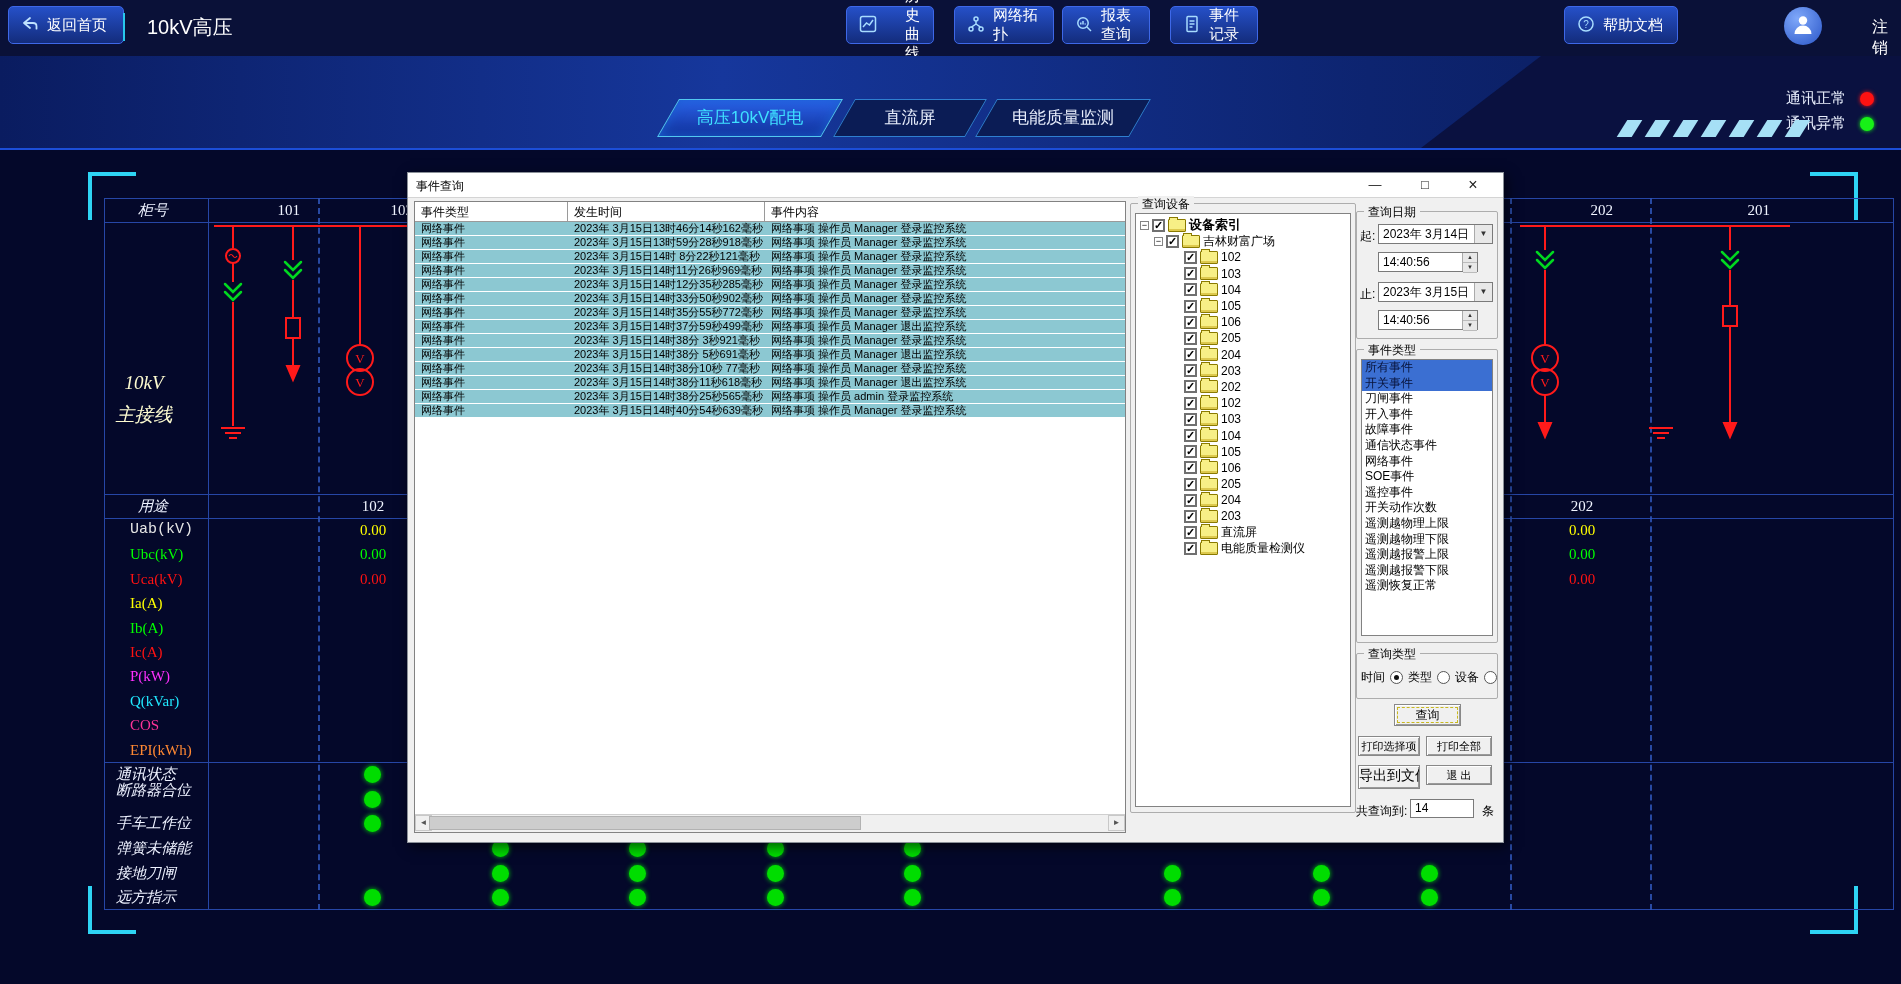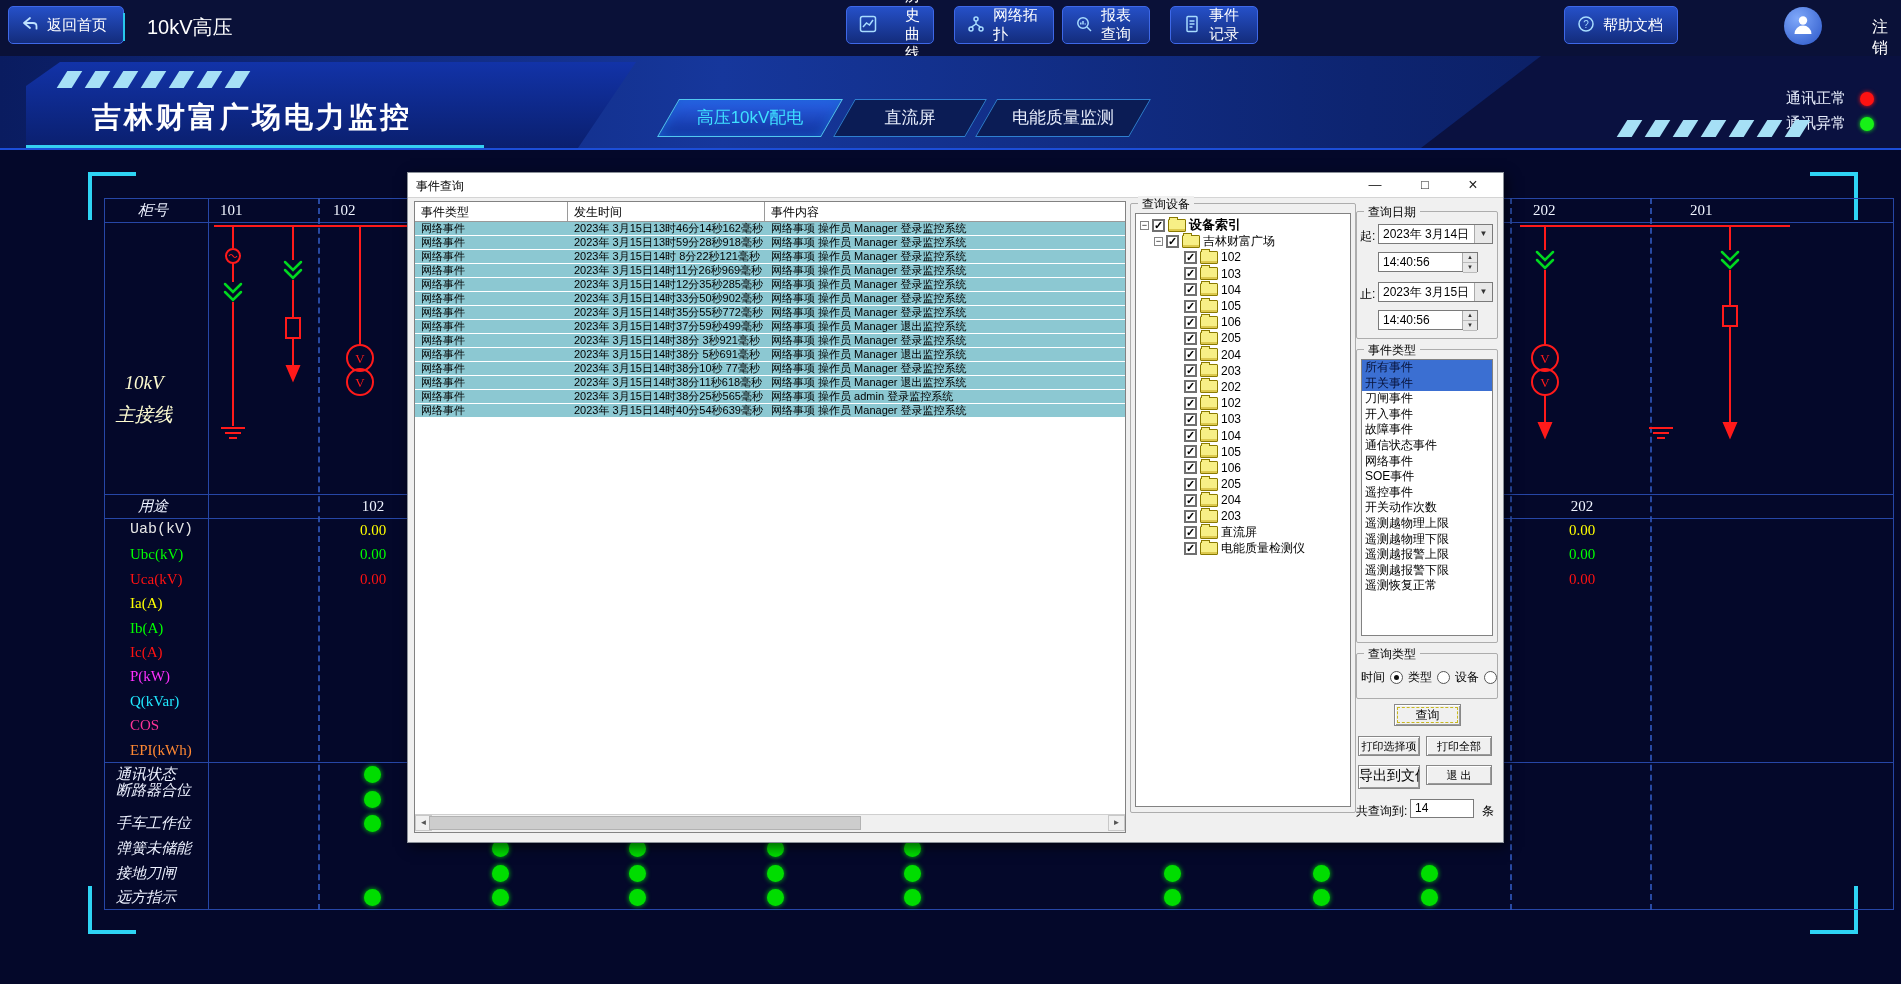--- a/index.html
+++ b/index.html
@@ -43,21 +43,21 @@
   #main{position:absolute;left:0;top:150px;width:1901px;height:834px;}
   .hline,.vline{position:absolute;background:#2646a6;}
   .vdash{position:absolute;width:0;border-left:2px dashed #2f55b8;opacity:.85;}
   #outer{position:absolute;left:104px;top:48px;width:1790px;height:712px;
          border:1px solid #2646a6;box-sizing:border-box;}
   .bracket{position:absolute;width:44px;height:44px;border-color:#2ed4f4;border-style:solid;border-width:0;}
   .b-tl{border-top-width:4px;border-left-width:4px;}
   .b-tr{border-top-width:4px;border-right-width:4px;}
   .b-bl{border-bottom-width:4px;border-left-width:4px;}
   .b-br{border-bottom-width:4px;border-right-width:4px;}
-  .cab{position:absolute;width:80px;text-align:left;font-size:15px;line-height:24px;
+  .cab{position:absolute;width:80px;text-align:right;font-size:15px;line-height:24px;
        font-family:"Liberation Serif",serif;color:#f0f4ff;}
   .zh-label{position:absolute;font-family:"Liberation Serif",serif;font-style:italic;
             font-size:15px;color:#eef2ff;line-height:24px;}
   .bus-label{position:absolute;font-family:"Liberation Serif",serif;font-style:italic;
              font-size:19px;color:#fdfbd0;width:120px;text-align:center;}
   .meas-label{position:absolute;left:130px;font-family:"Liberation Serif",serif;font-size:15px;line-height:24px;}
   .meas-val{position:absolute;width:110px;text-align:center;font-family:"Liberation Serif",serif;
             font-size:15px;line-height:24px;}
   .status-dot{position:absolute;width:17px;height:17px;border-radius:50%;
               box-shadow:0 0 5px rgba(0,255,0,.8);}
@@ -197,32 +197,20 @@
             <circle cx="12" cy="8.5" r="4.2" fill="#fff"></circle>
             <path d="M3.5 22 a8.5 8.5 0 0 1 17 0 z" fill="#fff"></path>
           </svg>
       </span>
     </div>
     <div id="logout">注销</div>
   </div>
 
   <div id="band">
     <div id="band-dark"></div>
-    <div id="plate">
-      <div class="stripe-row" style="left:36px;top:9px;">
-          <div class="stripe"></div>
-          <div class="stripe"></div>
-          <div class="stripe"></div>
-          <div class="stripe"></div>
-          <div class="stripe"></div>
-          <div class="stripe"></div>
-          <div class="stripe"></div>
-        </div>
-      <div id="site-title">吉林财富广场电力监控</div>
-    </div>
     <div id="tabs">
         <div class="tab active" style="left: 668px; width: 164px;">
           <span>高压10kV配电</span>
         </div>
         <div class="tab" style="left: 844px; width: 132px;">
           <span>直流屏</span>
         </div>
         <div class="tab" style="left: 986px; width: 154px;">
           <span>电能质量监测</span>
         </div>

